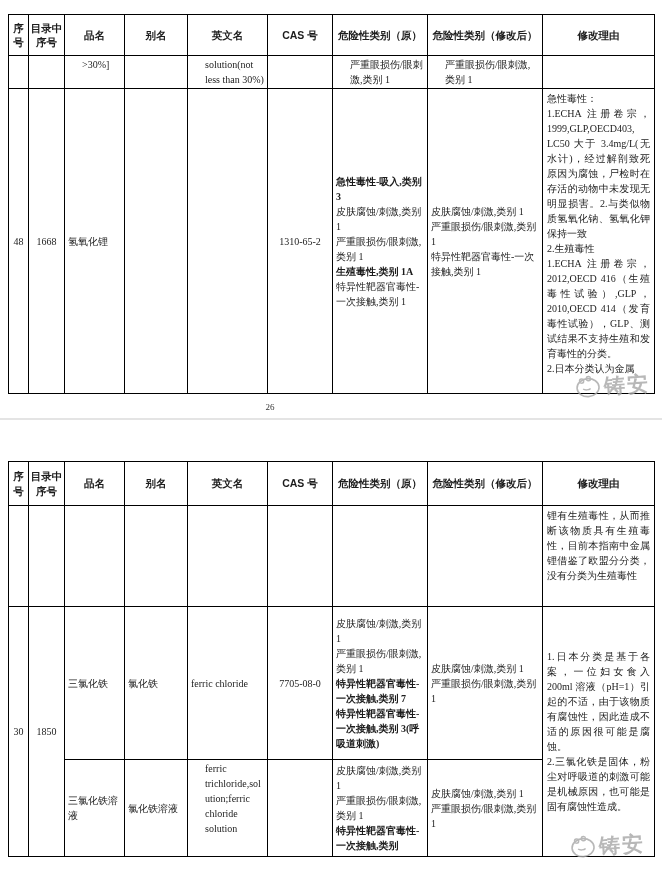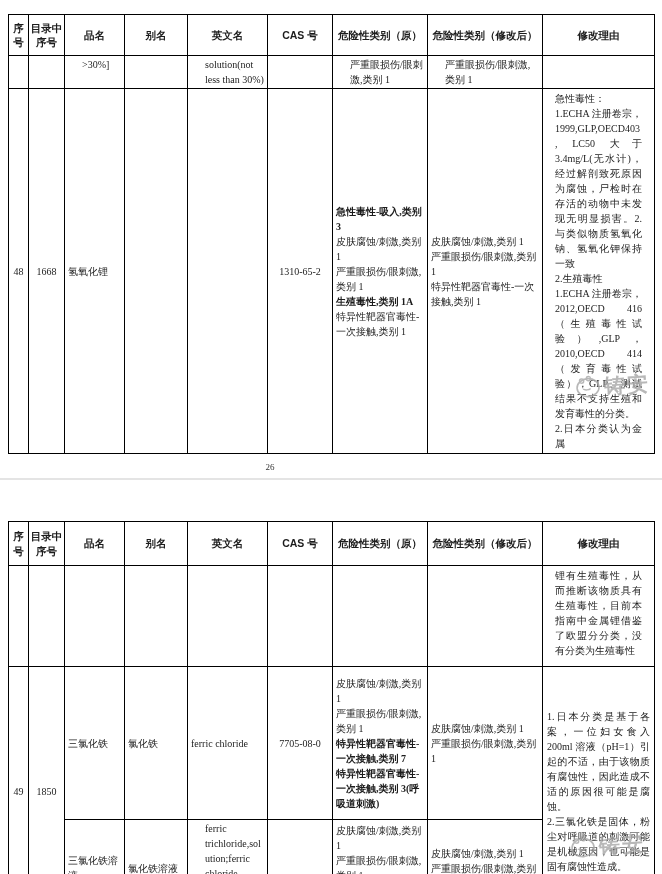--- a/index.html
+++ b/index.html
@@ -6,21 +6,21 @@
   body{width:662px;height:874px;font-family:"Liberation Serif","DejaVu Serif",serif;color:#1c1c1c;}
   .sheet{position:relative;width:662px;height:874px;background:#fff;overflow:hidden;}
   table.t{border-collapse:collapse;table-layout:fixed;width:646px;margin-left:8px;}
   table.t1{margin-top:14px;}
   table.t2{margin-top:41px;}
   th,td{border:1px solid #000;padding:1px 3px;font-size:10px;line-height:1.5;vertical-align:middle;overflow:hidden;word-break:break-word;}
   th{font-family:"Liberation Sans","DejaVu Sans",sans-serif;font-weight:bold;font-size:10.5px;text-align:center;padding:2px 1px;line-height:1.35;}
   td.c{text-align:center;}
   td.l{text-align:left;}
   td.top{vertical-align:top;padding-left:17px;}
-  td.reason{vertical-align:top;text-align:justify;padding:2px 12px;}
+  td.reason{vertical-align:top;text-align:justify;padding:2px 4px;}
   td.reason-mid{vertical-align:middle;text-align:justify;padding:2px 4px;}
   .hl{text-align:left;}
   .b{font-weight:bold;font-family:Liberation Serif, serif;}
   tr.t1-head{height:41px;} tr.t1-carry{height:33px;} tr.t1-r48{height:305px;}
   tr.t2-head{height:44px;} tr.t2-carry{height:101px;} tr.t2-r49a{height:153px;} tr.t2-r49b{height:97px;}
   .pagenum{width:540px;text-align:center;font-size:9px;color:#333;}
   .pagenum-1{margin-top:8px;}
   .pagenum-2{margin-top:18px;}
   .pagesep{width:662px;height:2px;background:#e4e4e4;margin-top:6px;}
   .wm{position:absolute;display:flex;align-items:center;gap:1px;color:#a7a7a7;opacity:.8;transform:rotate(-4deg);pointer-events:none;}
@@ -130,21 +130,21 @@
       <td></td>
       <td></td>
       <td></td>
       <td></td>
       <td></td>
       <td></td>
       <td></td>
       <td class="reason">锂有生殖毒性，从而推断该物质具有生殖毒性，目前本指南中金属锂借鉴了欧盟分分类，没有分类为生殖毒性</td>
     </tr>
     <tr class="t2-r49a">
-      <td class="c" rowspan="2">49</td>
+      <td class="c" rowspan="2">30</td>
       <td class="c" rowspan="2">1850</td>
       <td class="l">三氯化铁</td>
       <td class="l">氯化铁</td>
       <td class="l">ferric chloride</td>
       <td class="c">7705-08-0</td>
       <td class="l">
         <div class="hl">皮肤腐蚀/刺激,类别 1</div>
         <div class="hl">严重眼损伤/眼刺激,类别 1</div>
         <div class="hl b">特异性靶器官毒性-一次接触,类别 7</div>
         <div class="hl b">特异性靶器官毒性-一次接触,类别 3(呼吸道刺激)</div>

